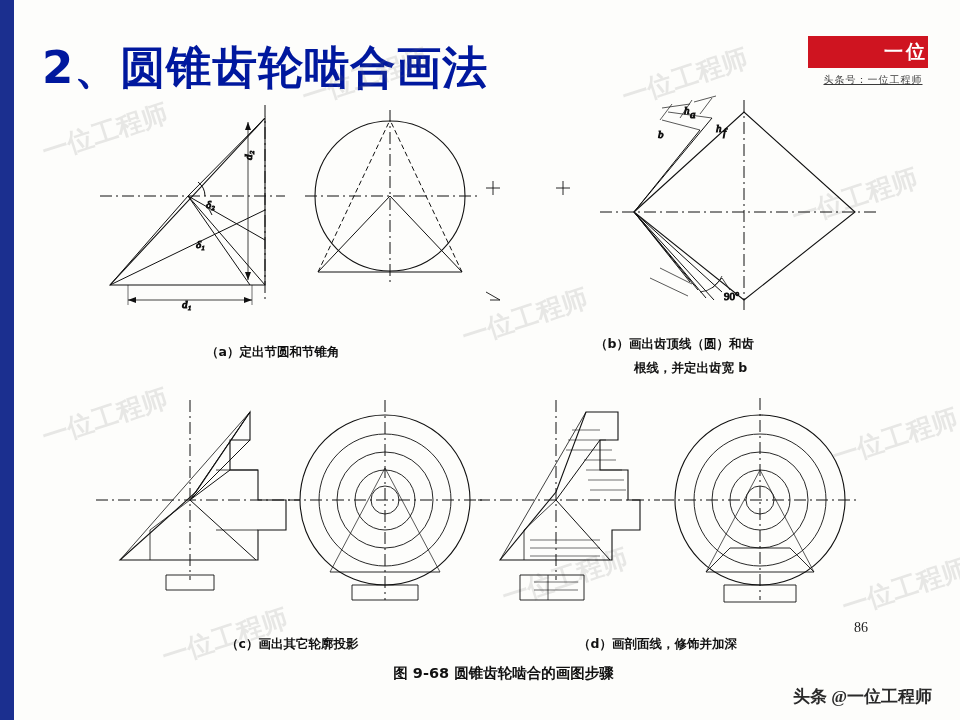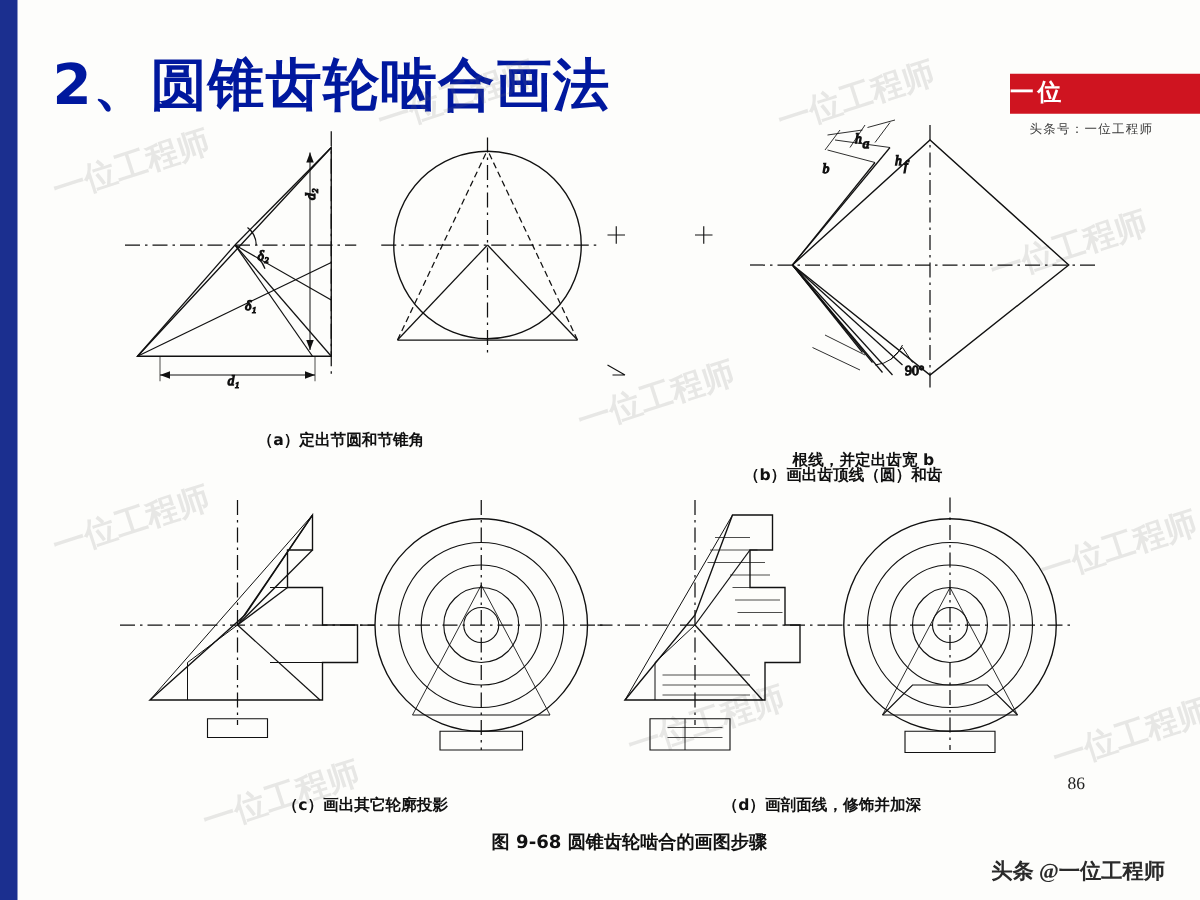--- a/index.html
+++ b/index.html
@@ -42,36 +42,36 @@
   }
   
   .logo {
     position: absolute;
     right: 22px;
     top: 36px;
     width: 130px;
     text-align: center;
   }
   .logo-box {
-    width: 152px;
+    width: 120px;
     height: 32px;
     background: #cf1420;
     color: #ffffff;
     font-size: 19px;
     font-weight: bold;
     line-height: 32px;
-    text-align: left;
+    text-align: right;
     letter-spacing: 3px;
-    margin-top: 23px;
   }
   .logo-sub {
     margin-top: 5px;
     font-size: 10px;
     color: #3a3a3a;
     letter-spacing: 1px;
+    text-decoration: underline;
   }
   
   .wm {
     position: absolute;
     color: rgba(120,120,120,0.16);
     font-size: 26px;
     font-weight: bold;
     font-family: "DejaVu Sans", sans-serif;
     transform: rotate(-18deg);
     user-select: none;
@@ -323,21 +323,21 @@
         <path d="M706 572 L730 548 L790 548 L814 572" stroke-width="0.9"></path>
         <path d="M706 572 L760 470" stroke-width="0.7"></path>
         <path d="M814 572 L760 470" stroke-width="0.7"></path>
         <path d="M724 585 L796 585 L796 602 L724 602 Z" stroke-width="0.9"></path>
       </g>
 
     </g>
   </svg>
 
   <div class="cap" style="left:178px; top:344px;margin-left:28px;">（a）定出节圆和节锥角</div>
-  <div class="cap" style="left:595px; top:336px;margin-top:36px;">（b）画出齿顶线（圆）和齿</div>
+  <div class="cap" style="left:595px; top:336px;">（b）画出齿顶线（圆）和齿</div>
   <div class="cap" style="left:634px; top:360px;text-align:center;">根线，并定出齿宽 b</div>
   <div class="cap" style="left:226px; top:636px;">（c）画出其它轮廓投影</div>
   <div class="cap" style="left:578px; top:636px;">（d）画剖面线，修饰并加深</div>
 
   <div class="fig-caption">图 9-68  圆锥齿轮啮合的画图步骤</div>
   <div class="page-num">86</div>
   <div class="footer-brand">头条 @一位工程师</div>
 
 </div>
 

